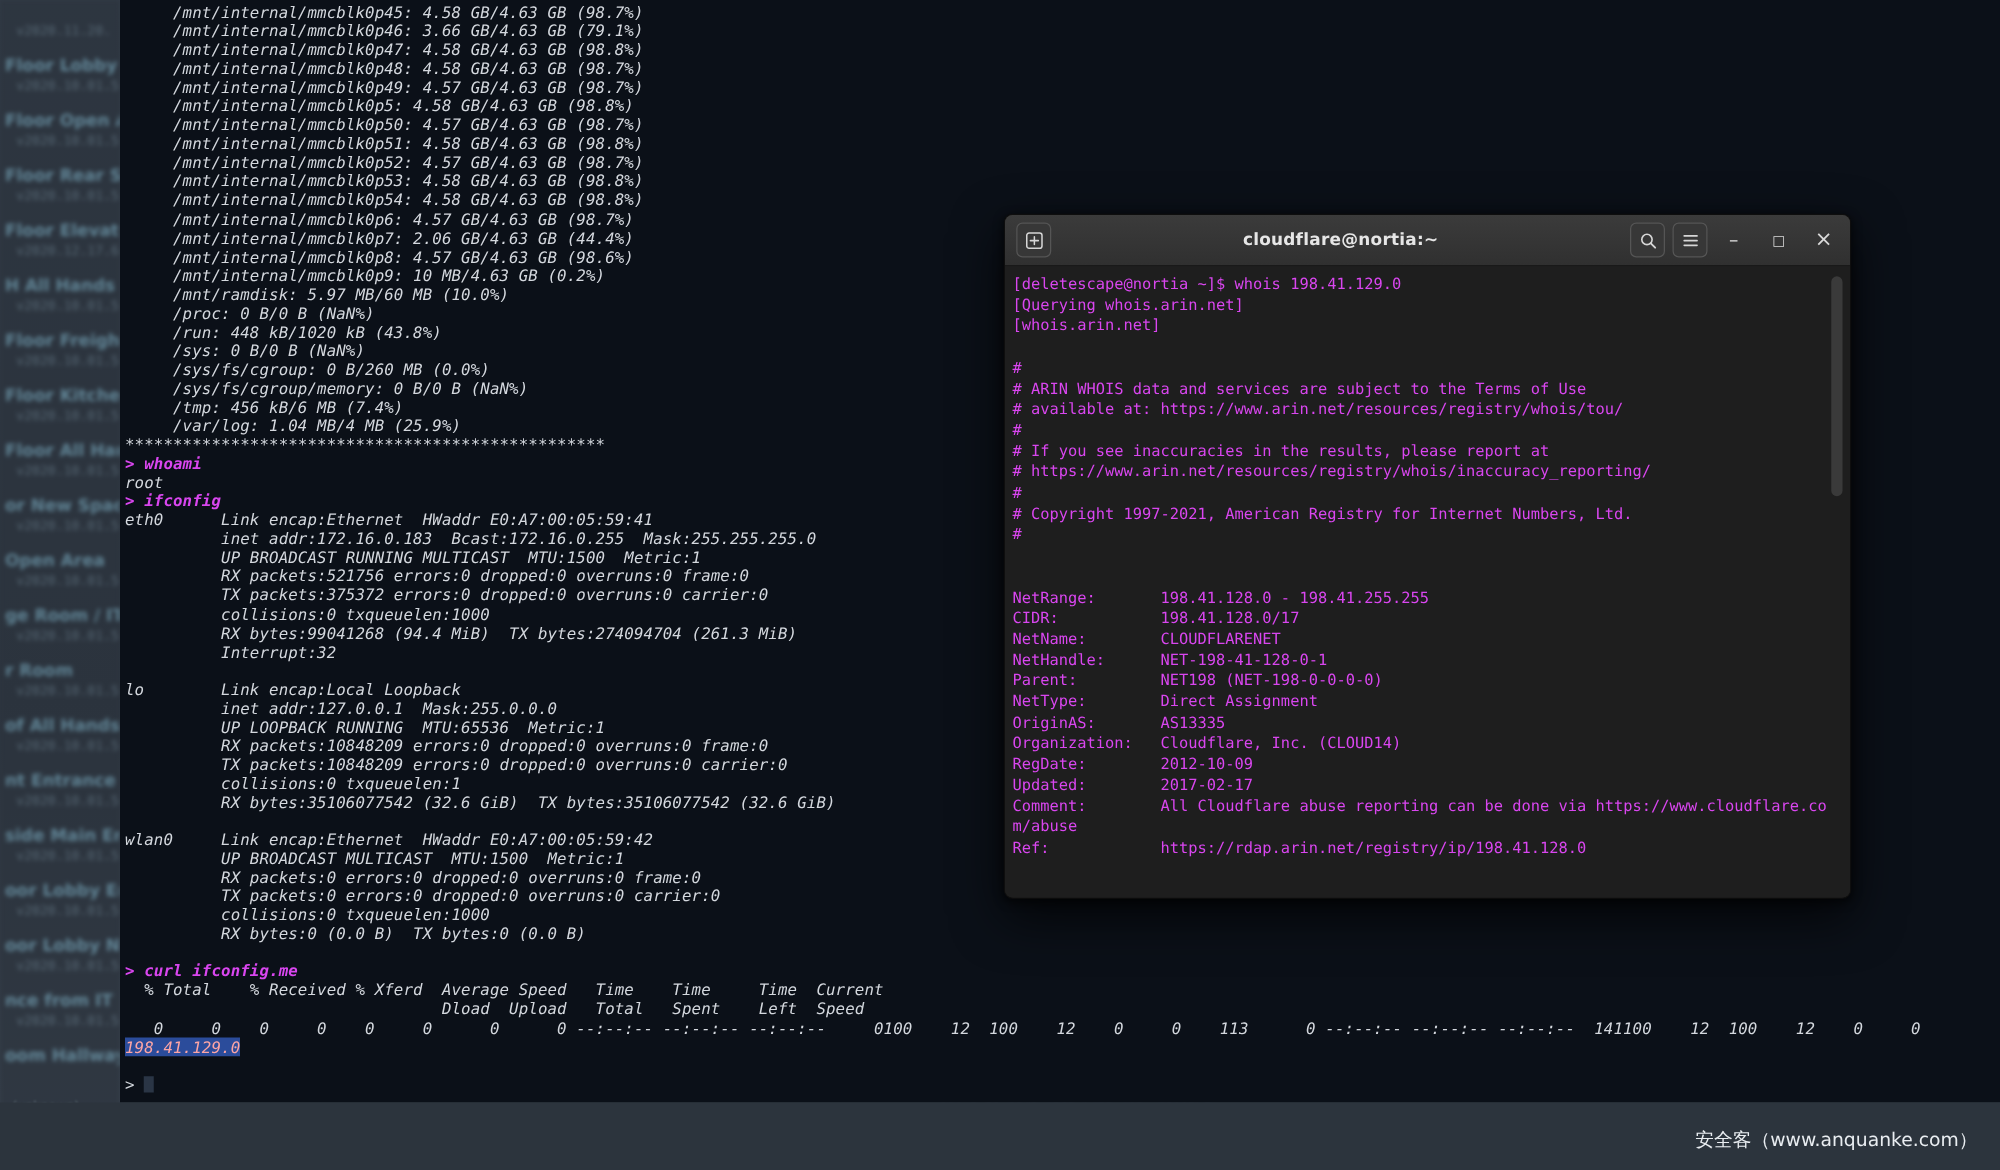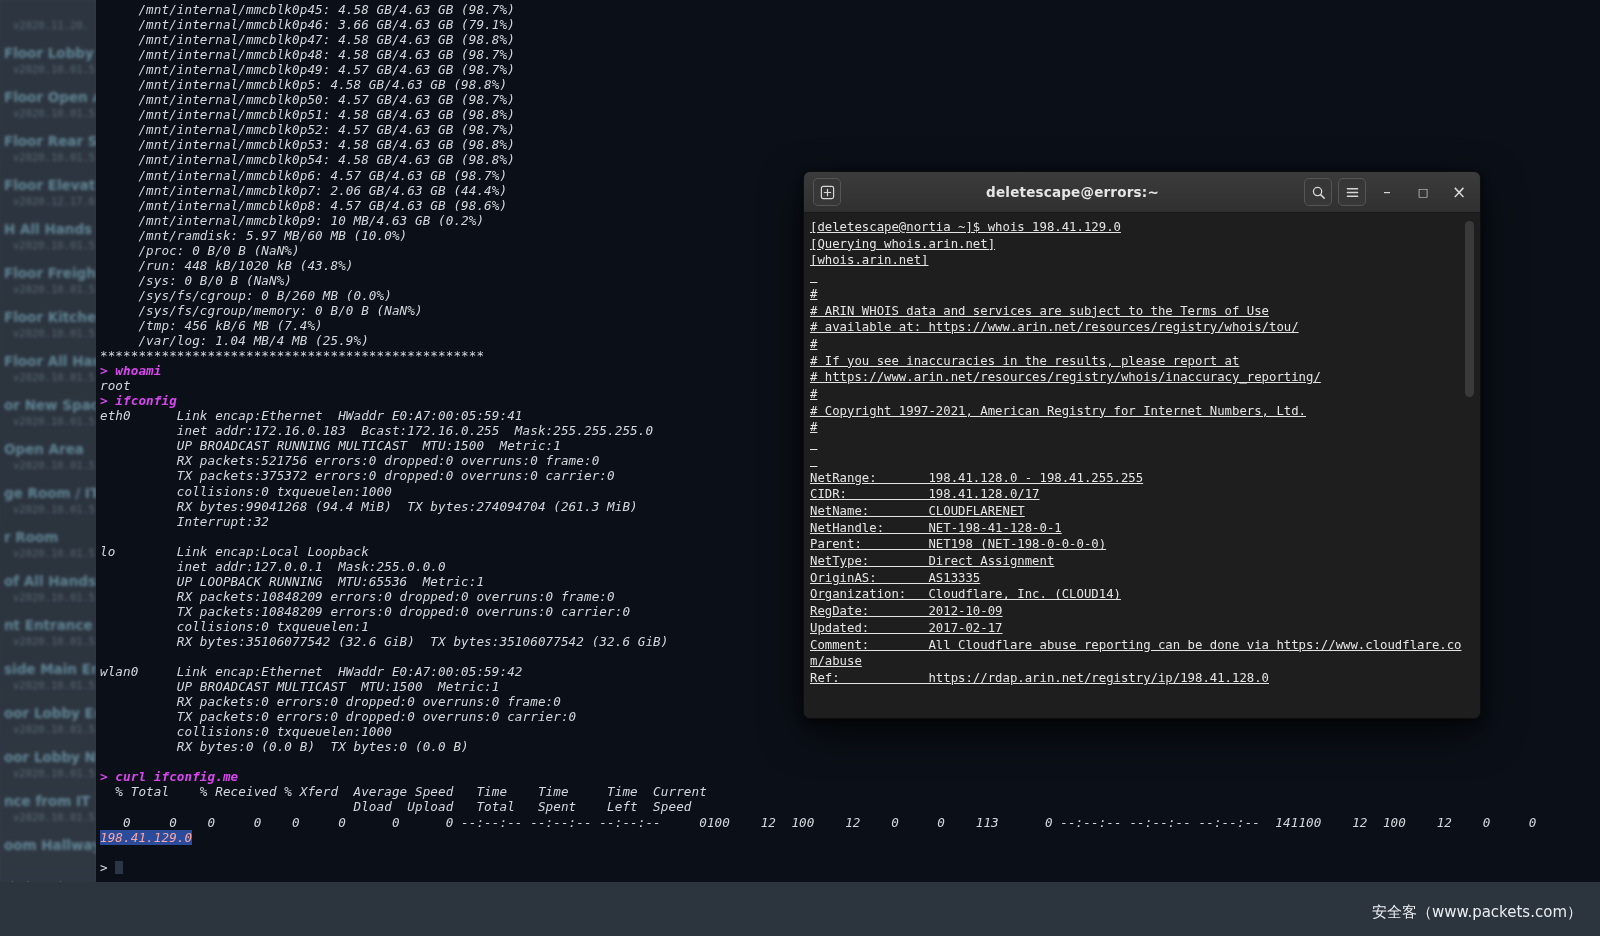--- a/index.html
+++ b/index.html
@@ -161,27 +161,26 @@
   #win-body {
     position: relative;
     height: 507px;
     background: #1e1e1e;
     overflow: hidden;
   }
   #win-term {
     position: absolute;
     left: 6px; top: 6px;
     right: 22px;
-    color: #e5e5e5;
+    color: #d946ef;
     font-family: "DejaVu Sans Mono", monospace;
     font-size: 12.3px;
     line-height: 16.7px;
     white-space: pre;
     letter-spacing: 0;
-    text-decoration: underline;
   }
   #win-scroll-track {
     position: absolute;
     right: 3px; top: 4px;
     width: 9px;
     height: 499px;
     background: transparent;
   }
   #win-scroll-thumb {
     position: absolute;
@@ -310,21 +309,21 @@
 
     <div id="win-titlebar">
 
       <div class="tb-btn framed">
         <svg width="15" height="15" viewBox="0 0 16 16" aria-hidden="true">
           <rect x="1.5" y="1.5" width="13" height="13" rx="2" fill="none" stroke="#d6d6d6" stroke-width="1.3"></rect>
           <path d="M8 4.6v6.8M4.6 8h6.8" stroke="#d6d6d6" stroke-width="1.3" stroke-linecap="round"></path>
         </svg>
       </div>
 
-      <div id="win-title">deletescape@errors:~</div>
+      <div id="win-title">cloudflare@nortia:~</div>
 
       <div id="tb-right">
         <div class="tb-btn framed">
           <svg width="15" height="15" viewBox="0 0 16 16" aria-hidden="true">
             <circle cx="7" cy="7" r="4.4" fill="none" stroke="#d6d6d6" stroke-width="1.4"></circle>
             <path d="M10.3 10.3L14 14" stroke="#d6d6d6" stroke-width="1.6" stroke-linecap="round"></path>
           </svg>
         </div>
         <div class="tb-btn framed">
           <svg width="15" height="15" viewBox="0 0 16 16" aria-hidden="true">
@@ -339,16 +338,16 @@
 
     <div id="win-body">
       <div id="win-term"><div>[deletescape@nortia ~]$ whois 198.41.129.0</div><div>[Querying whois.arin.net]</div><div>[whois.arin.net]</div><div>&nbsp;</div><div>#</div><div># ARIN WHOIS data and services are subject to the Terms of Use</div><div># available at: https://www.arin.net/resources/registry/whois/tou/</div><div>#</div><div># If you see inaccuracies in the results, please report at</div><div># https://www.arin.net/resources/registry/whois/inaccuracy_reporting/</div><div>#</div><div># Copyright 1997-2021, American Registry for Internet Numbers, Ltd.</div><div>#</div><div>&nbsp;</div><div>&nbsp;</div><div>NetRange:       198.41.128.0 - 198.41.255.255</div><div>CIDR:           198.41.128.0/17</div><div>NetName:        CLOUDFLARENET</div><div>NetHandle:      NET-198-41-128-0-1</div><div>Parent:         NET198 (NET-198-0-0-0-0)</div><div>NetType:        Direct Assignment</div><div>OriginAS:       AS13335</div><div>Organization:   Cloudflare, Inc. (CLOUD14)</div><div>RegDate:        2012-10-09</div><div>Updated:        2017-02-17</div><div>Comment:        All Cloudflare abuse reporting can be done via https://www.cloudflare.co</div><div>m/abuse</div><div>Ref:            https://rdap.arin.net/registry/ip/198.41.128.0</div></div>
       <div id="win-scroll-track">
         <div id="win-scroll-thumb"></div>
       </div>
     </div>
   </div>
 
   <div id="wm-bar">
-    <div id="watermark">安全客（www.packets.com）</div>
+    <div id="watermark">安全客（www.anquanke.com）</div>
   </div>
 
 </div>
 
 </body></html>

